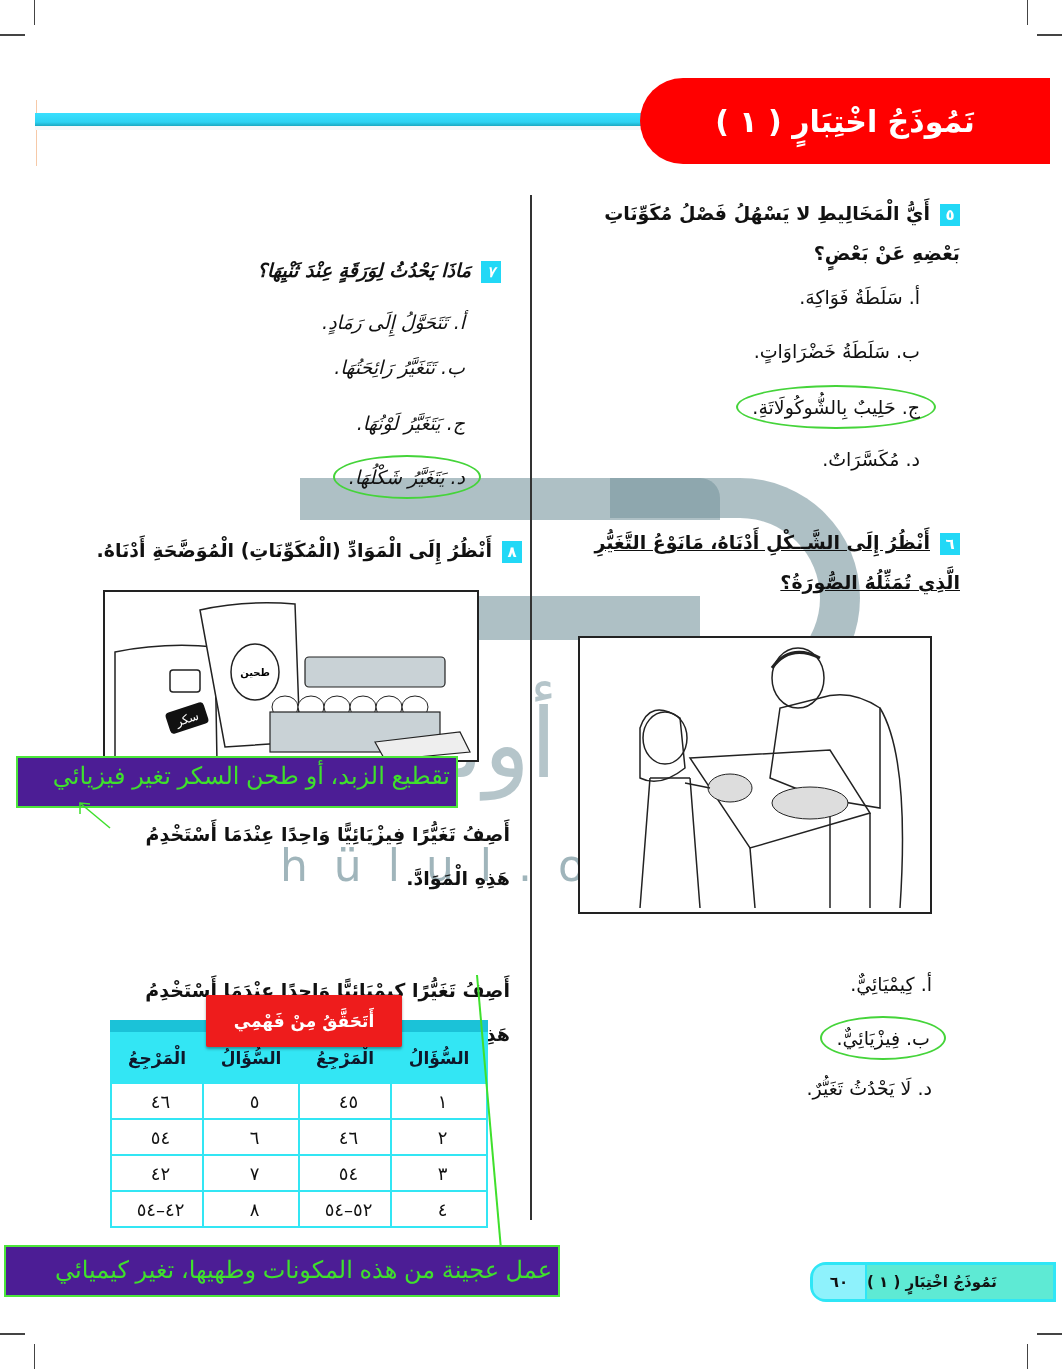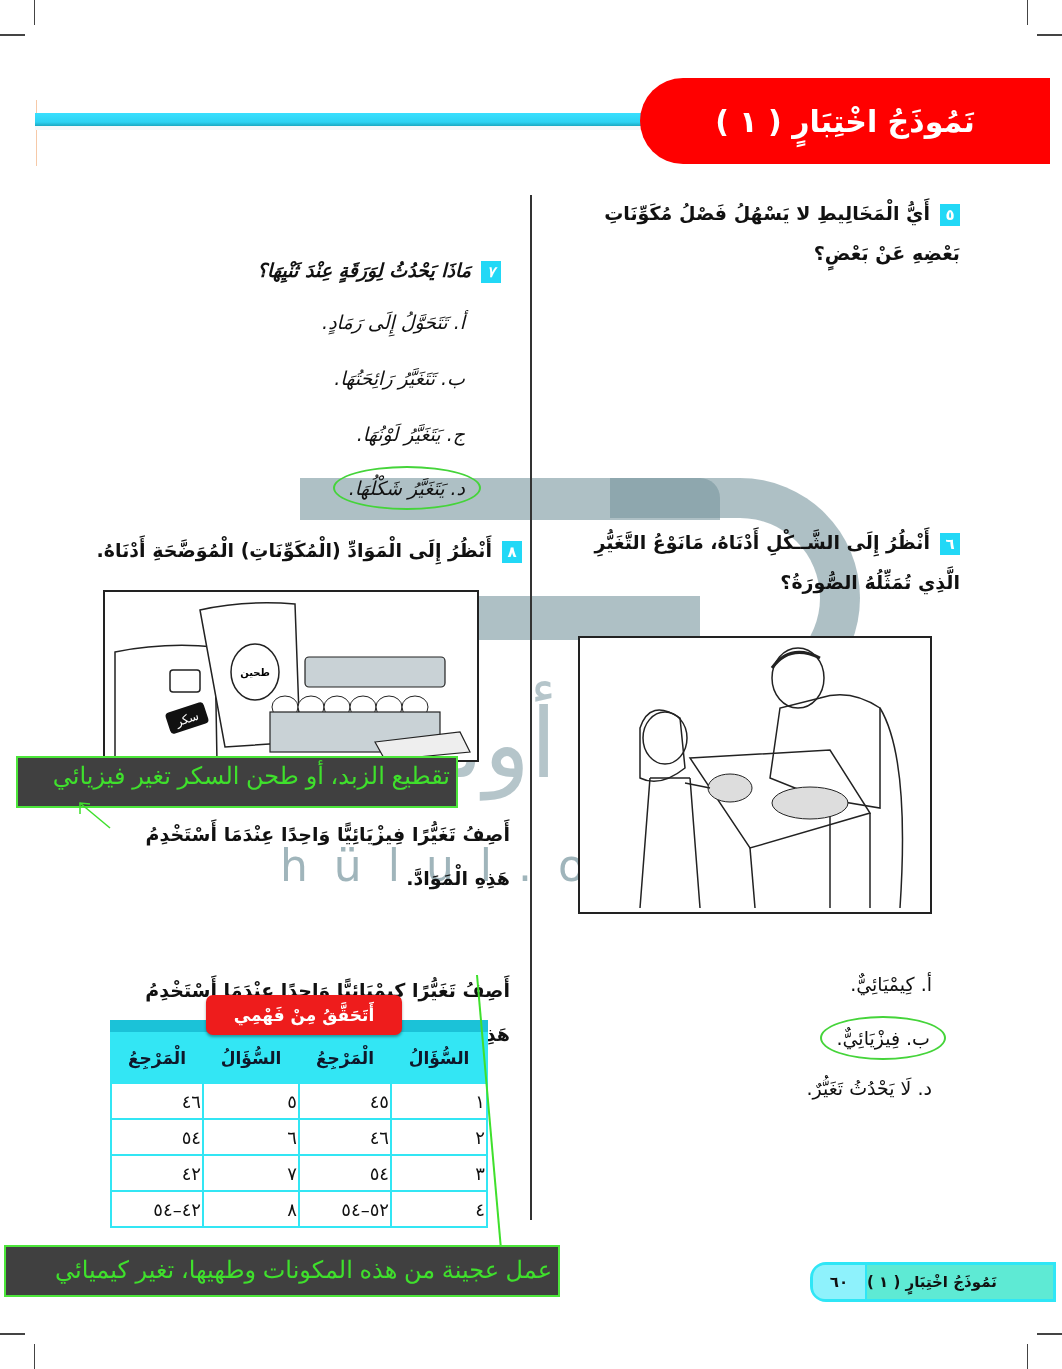--- a/index.html
+++ b/index.html
@@ -32,28 +32,28 @@
   .fig { border:2px solid #222; background:#fff; overflow:hidden; }
 
   
   .wm { color:rgba(120,150,158,0.55); }
 
   
   .tbl-wrap { left:110px; top:1020px; width:378px; height:218px; }
   table.ref { border-collapse:collapse; width:100%; direction:rtl; }
   table.ref th { background:#33e6f4; color:#0f172a; font-weight:bold; font-size:17px; height:46px;
                  border:2px solid #33e6f4; }
-  table.ref td { border:2px solid #33e6f4; font-size:18px; height:32px; background:#fff;padding-left:8px; }
+  table.ref td { border:2px solid #33e6f4; text-align:center; font-size:18px; height:32px; background:#fff;padding-left:8px; }
   .tbl-top { height:12px; background:#1bc2d8; }
-  .check-pill { left:206px; top:995px; width:196px; height:40px; background:#ee1c1c; border-radius:7px;
+  .check-pill { left:206px; top:995px; width:196px; height:52px; background:#ee1c1c; border-radius:2px;
                 box-shadow:0 2px 3px rgba(0,0,0,0.35); display:flex; align-items:center; justify-content:center;
                 color:#fff; font-weight:bold; font-size:17px; direction:rtl; }
 
   
-  .anno { border:2px solid #4ce63a; background:#404040; color:#3fe02c; font-family:"Liberation Sans", sans-serif;
+  .anno { border:2px solid #4ce63a; background:#4c1d95; color:#3fe02c; font-family:"Liberation Sans", sans-serif;
           font-size:24px; direction:rtl; text-align:right; padding:0 6px; }
 
   
   .footer { left:810px; top:1262px; width:240px; height:34px; border:3px solid #2fe6f6; border-radius:16px 0 0 16px;
             display:flex; direction:ltr; background:#5eead4; }
   .footer-page { width:52px; background:#8ef2fc; border-radius:12px 0 0 12px; display:flex; align-items:center;
                  justify-content:center; font-weight:bold; font-size:15px; border-right:2px solid #2fe6f6; }
   .footer-title { flex:1; display:flex; align-items:center; justify-content:flex-end; padding-right:10px;
                   font-weight:bold; font-size:15px; direction:rtl; }
 </style>
@@ -83,23 +83,29 @@
   <div class="abs" style="left:70px;top:210px;font-size:96px;color:rgba(120,150,158,0.55);font-family:'DejaVu Sans',sans-serif;direction:rtl;white-space:nowrap;">الحلول أونلاين</div>
   <div class="abs" style="left:50px;top:362px;font-size:44px;color:rgba(120,150,158,0.7);font-family:'DejaVu Sans',sans-serif;white-space:nowrap;letter-spacing:6px;">h ü l u l . o n l i n e</div>
 </div>
 
 <div class="abs col-div"></div>
 
 <div class="abs rtl" style="left:550px;top:193px;width:410px;z-index:2;">
   <div class="qtext">
     <span class="qnum">٥</span><span>أَيُّ الْمَخَالِيطِ لا يَسْهُلُ فَصْلُ مُكَوِّنَاتِ بَعْضِهِ عَنْ بَعْضٍ؟</span>
   </div>
-</div>
-
-<div class="abs rtl" style="left:550px;top:522px;width:410px;z-index:2;">
+  <div style="margin-top:10px;padding-right:40px;">
+    <div class="opt" style="margin-bottom:26px;"><span>أ. سَلَطَةُ فَوَاكِهَ.</span></div>
+    <div class="opt" style="margin-bottom:20px;"><span>ب. سَلَطَةُ خَضْرَاوَاتٍ.</span></div>
+    <div class="opt" style="margin-bottom:16px;margin-right:-16px;"><span class="oval">ج. حَلِيبٌ بِالشُّوكُولَاتَةِ.</span></div>
+    <div class="opt"><span>د.  مُكَسَّرَاتٌ.</span></div>
+  </div>
+</div>
+
+<div class="abs rtl" style="left:550px;top:522px;width:410px;z-index:2;text-decoration:underline;">
   <div class="qtext">
     <span class="qnum">٦</span><span>أَنْظُرُ إِلَى الشَّــكْلِ أَدْنَاهُ، مَانَوْعُ التَّغَيُّرِ الَّذِي تُمَثِّلُهُ الصُّورَةُ؟</span>
   </div>
 </div>
 <div class="abs fig" style="left:578px;top:636px;width:350px;height:274px;z-index:1;">
   <svg width="350" height="274" viewBox="0 0 350 274">
 
     <polygon points="110,120 250,112 290,175 170,210" fill="none" stroke="#222" stroke-width="1.5"></polygon>
     <line x1="170" y1="210" x2="175" y2="270" stroke="#222" stroke-width="1.5"></line>
     <line x1="290" y1="175" x2="290" y2="270" stroke="#222" stroke-width="1.5"></line>
@@ -122,21 +128,21 @@
   <div class="opt" style="margin-bottom:18px;"><span>أ. كِيمْيَائِيٌّ.</span></div>
   <div class="opt" style="margin-bottom:14px;margin-right:-14px;"><span class="oval">ب. فِيزْيَائِيٌّ.</span></div>
   <div class="opt"><span>د.  لَا يَحْدُثُ تَغَيُّرٌ.</span></div>
 </div>
 
 <div class="abs rtl" style="left:191px;top:250px;width:310px;z-index:2;font-style:italic;">
   <div class="qtext">
     <span class="qnum">٧</span><span>مَاذَا يَحْدُثُ لِوَرَقَةٍ عِنْدَ ثَنْيِهَا؟</span>
   </div>
   <div style="margin-top:18px;padding-right:36px;">
-    <div class="opt" style="margin-bottom:28px;"><span>أ. تَتَحَوَّلُ إِلَى رَمَادٍ.</span></div>
+    <div class="opt" style="margin-bottom:17px;"><span>أ. تَتَحَوَّلُ إِلَى رَمَادٍ.</span></div>
     <div class="opt" style="margin-bottom:28px;"><span>ب. تَتَغَيَّرُ رَائِحَتُهَا.</span></div>
     <div class="opt" style="margin-bottom:18px;"><span>ج. يَتَغَيَّرُ لَوْنُهَا.</span></div>
     <div class="opt" style="margin-right:-16px;"><span class="oval">د.  يَتَغَيَّرُ شَكْلُهَا.</span></div>
   </div>
 </div>
 
 <div class="abs rtl" style="left:112px;top:530px;width:410px;z-index:2;">
   <div class="qtext" style="white-space:nowrap;">
     <span class="qnum">٨</span><span>أَنْظُرُ إِلَى الْمَوَادِّ (الْمُكَوِّنَاتِ) الْمُوَضَّحَةِ أَدْنَاهُ.</span>
   </div>

